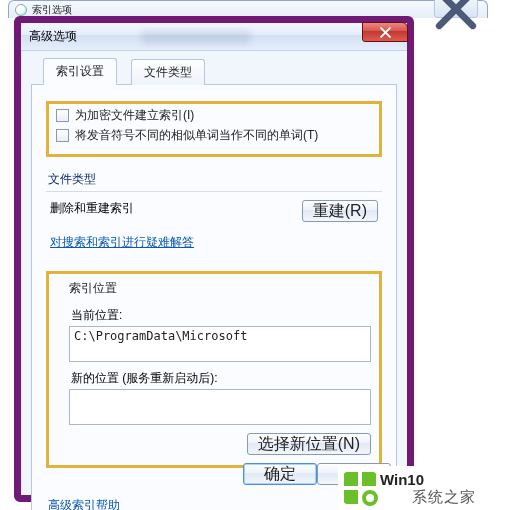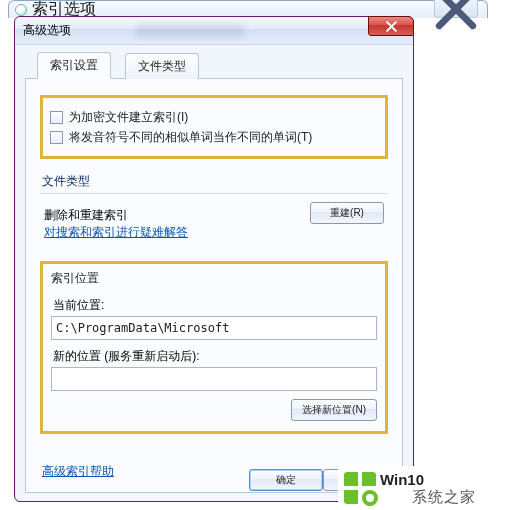--- a/index.html
+++ b/index.html
@@ -28,21 +28,21 @@
     align-items: center;
     padding: 0 6px;
     gap: 5px;
   }
   .back-window .glyph {
     width: 12px; height: 12px;
     border: 1px solid #8aa;
     border-radius: 50%;
     background: radial-gradient(circle at 35% 30%, #fff 0 35%, #cfe 60%, #9cb 100%);
   }
-  .back-window .title { color: #1a1a1a; font-size: 16px; }
+  .back-window .title { color: #1a1a1a; font-size: 10px; }
 
   .back-close {
     position: absolute;
     right: 30px; top: 0;
     width: 44px; height: 18px;
     border: 1px solid #b6c7e3;
     border-top: none;
     border-bottom-left-radius: 4px;
     border-bottom-right-radius: 4px;
     background: linear-gradient(#eef3fb, #d9e5f5);
@@ -51,21 +51,21 @@
     font-weight: bold;
     font-size: 13px;
   }
 
   
   .dialog {
     position: absolute;
     left: 14px; top: 16px;
     width: 400px;
     height: 486px;
-    border: 1px solid #701a75;
+    border: 7px solid #701a75;
     border-radius: 6px;
     background: #f1f5fc;
     box-shadow: 1px 1px 0 rgba(0,0,0,.05) inset;
   }
   .titlebar {
     height: 28px;
     border-top-left-radius: 6px;
     border-top-right-radius: 6px;
     background: linear-gradient(#f4f8ff 0%, #e3ecfa 45%, #d3e0f4 46%, #e6eefb 100%);
     border-bottom: 1px solid #c3d2ec;
@@ -148,21 +148,21 @@
   .group-frame {
     border-top: 1px solid #d2dced;
     padding: 8px 8px 6px 8px;
   }
   .highlight {
     outline: 3px solid #e0b43a;
     outline-offset: -3px;
   }
   .highlight-big {
     border: 3px solid #e0b43a;
-    padding: 6px 8px 10px 8px;
+    padding: 6px 8px 10px 20px;
   }
 
   .chk-row {
     display: flex;
     align-items: center;
     gap: 6px;
     margin: 3px 0;
   }
   .chk {
     width: 13px; height: 13px;
@@ -174,58 +174,59 @@
   .btn {
     min-width: 74px;
     height: 22px;
     display: inline-flex;
     align-items: center; justify-content: center;
     padding: 0 10px;
     border: 1px solid #8a99b3;
     border-radius: 3px;
     background: linear-gradient(#fdfefe 0%, #eef3fb 45%, #e2e9f5 46%, #f2f6fc 100%);
     color: #222;
-    font-size: 10px;
+    font-size: 16px;
   }
   .btn.primary {
     border-color: #4f8fd6;
     box-shadow: 0 0 0 1px #a9d2ff inset;
   }
 
   .troubleshoot {
     margin-top: 4px;
   }
   .troubleshoot .group-frame {
     border-top: 1px solid #d2dced;
     padding: 8px 4px 6px 4px;
   }
   .trouble-row {
     display: flex;
-    align-items: flex-end;
+    align-items: flex-start;
     justify-content: space-between;
+    margin-bottom: 12px;
     gap: 13px;
   }
 
   .link {
     color: #0b57b4;
     text-decoration: underline;
     cursor: pointer;
   }
 
   .textfield {
     width: 100%;
-    height: 24px;
+    height: 36px;
     border: 1px solid #a9b6cd;
     background: #fff;
     padding: 2px 4px;
     font-family: Consolas, "SimSun", monospace;
     font-size: 12px;
     color: #222;
     display: flex;
-    align-items: center;
+    align-items: flex-start;
   }
   .loc-block .sub { margin: 10px 0 2px 2px; }
   .loc-block .btn-row {
     display: flex; justify-content: flex-end; margin-top: 8px;
   }
 
   .help-link {
     position: absolute;
     left: 16px;
     bottom: 12px;
@@ -297,21 +298,21 @@
 
   <div class="client">
     <div class="tabstrip">
       <div class="tab active">索引设置</div>
       <div class="tab">文件类型</div>
     </div>
 
     <div class="tabpage">
 
       <div class="groupbox">
-        <div class="group-frame highlight" style="padding:10px 10px 10px 10px;">
+        <div class="group-frame highlight" style="padding:2px 10px 10px 10px;">
           <div class="chk-row">
             <span class="chk"></span>
             <span class="row-text">为加密文件建立索引(I)</span>
           </div>
           <div class="chk-row">
             <span class="chk"></span>
             <span class="row-text">将发音符号不同的相似单词当作不同的单词(T)</span>
           </div>
         </div>
       </div>

